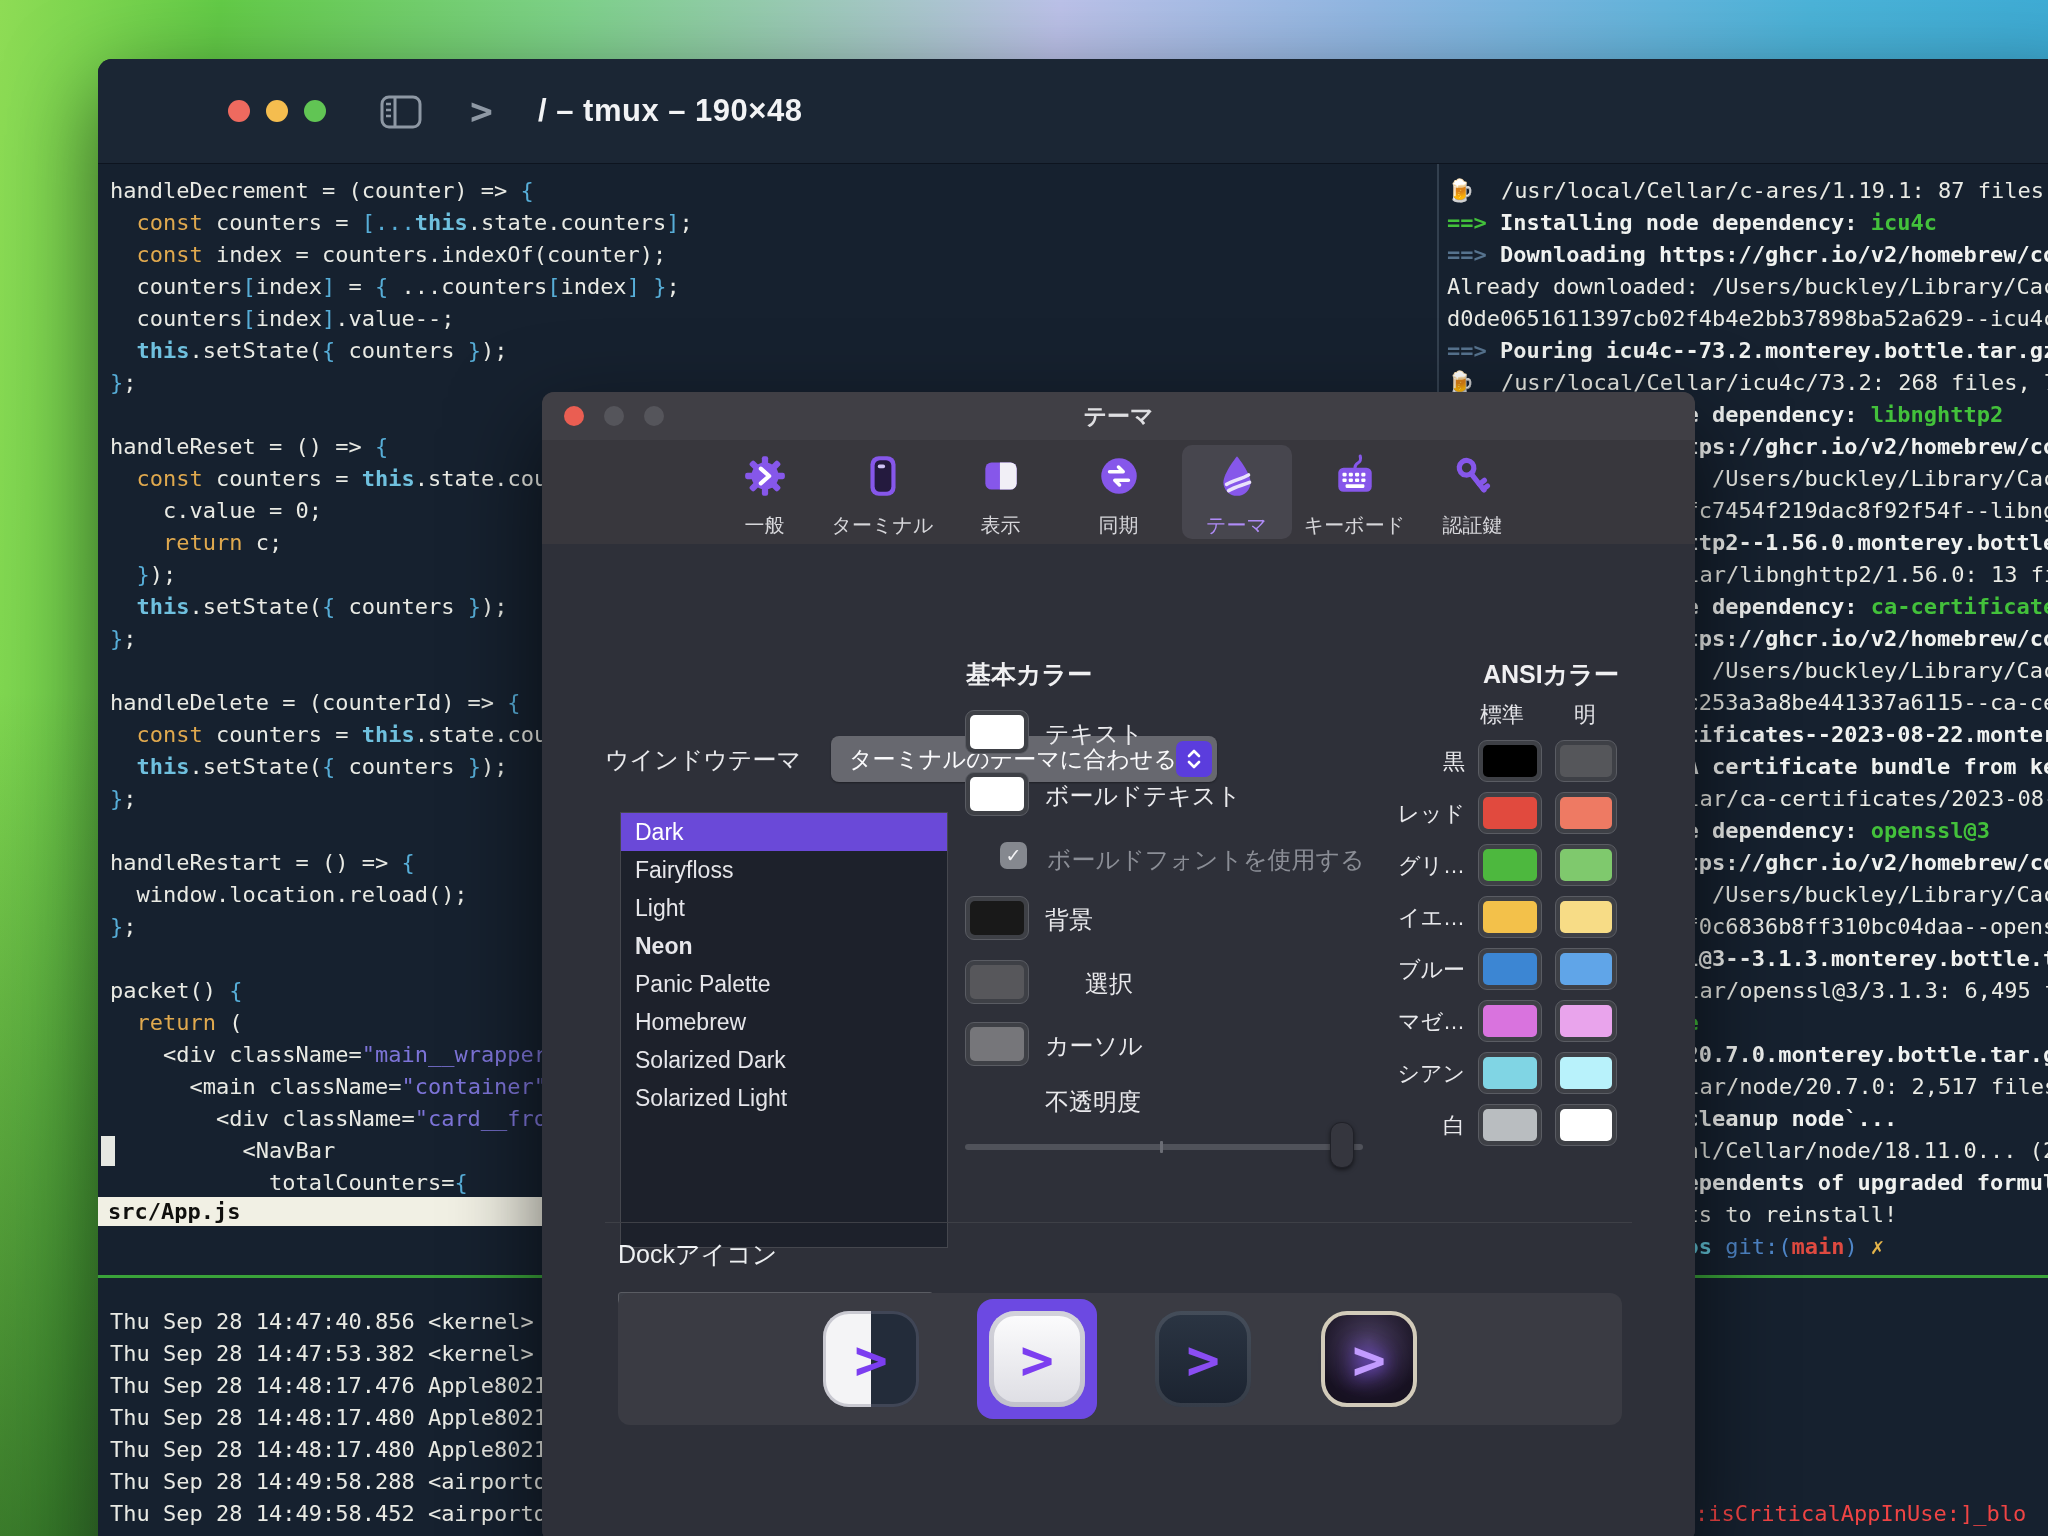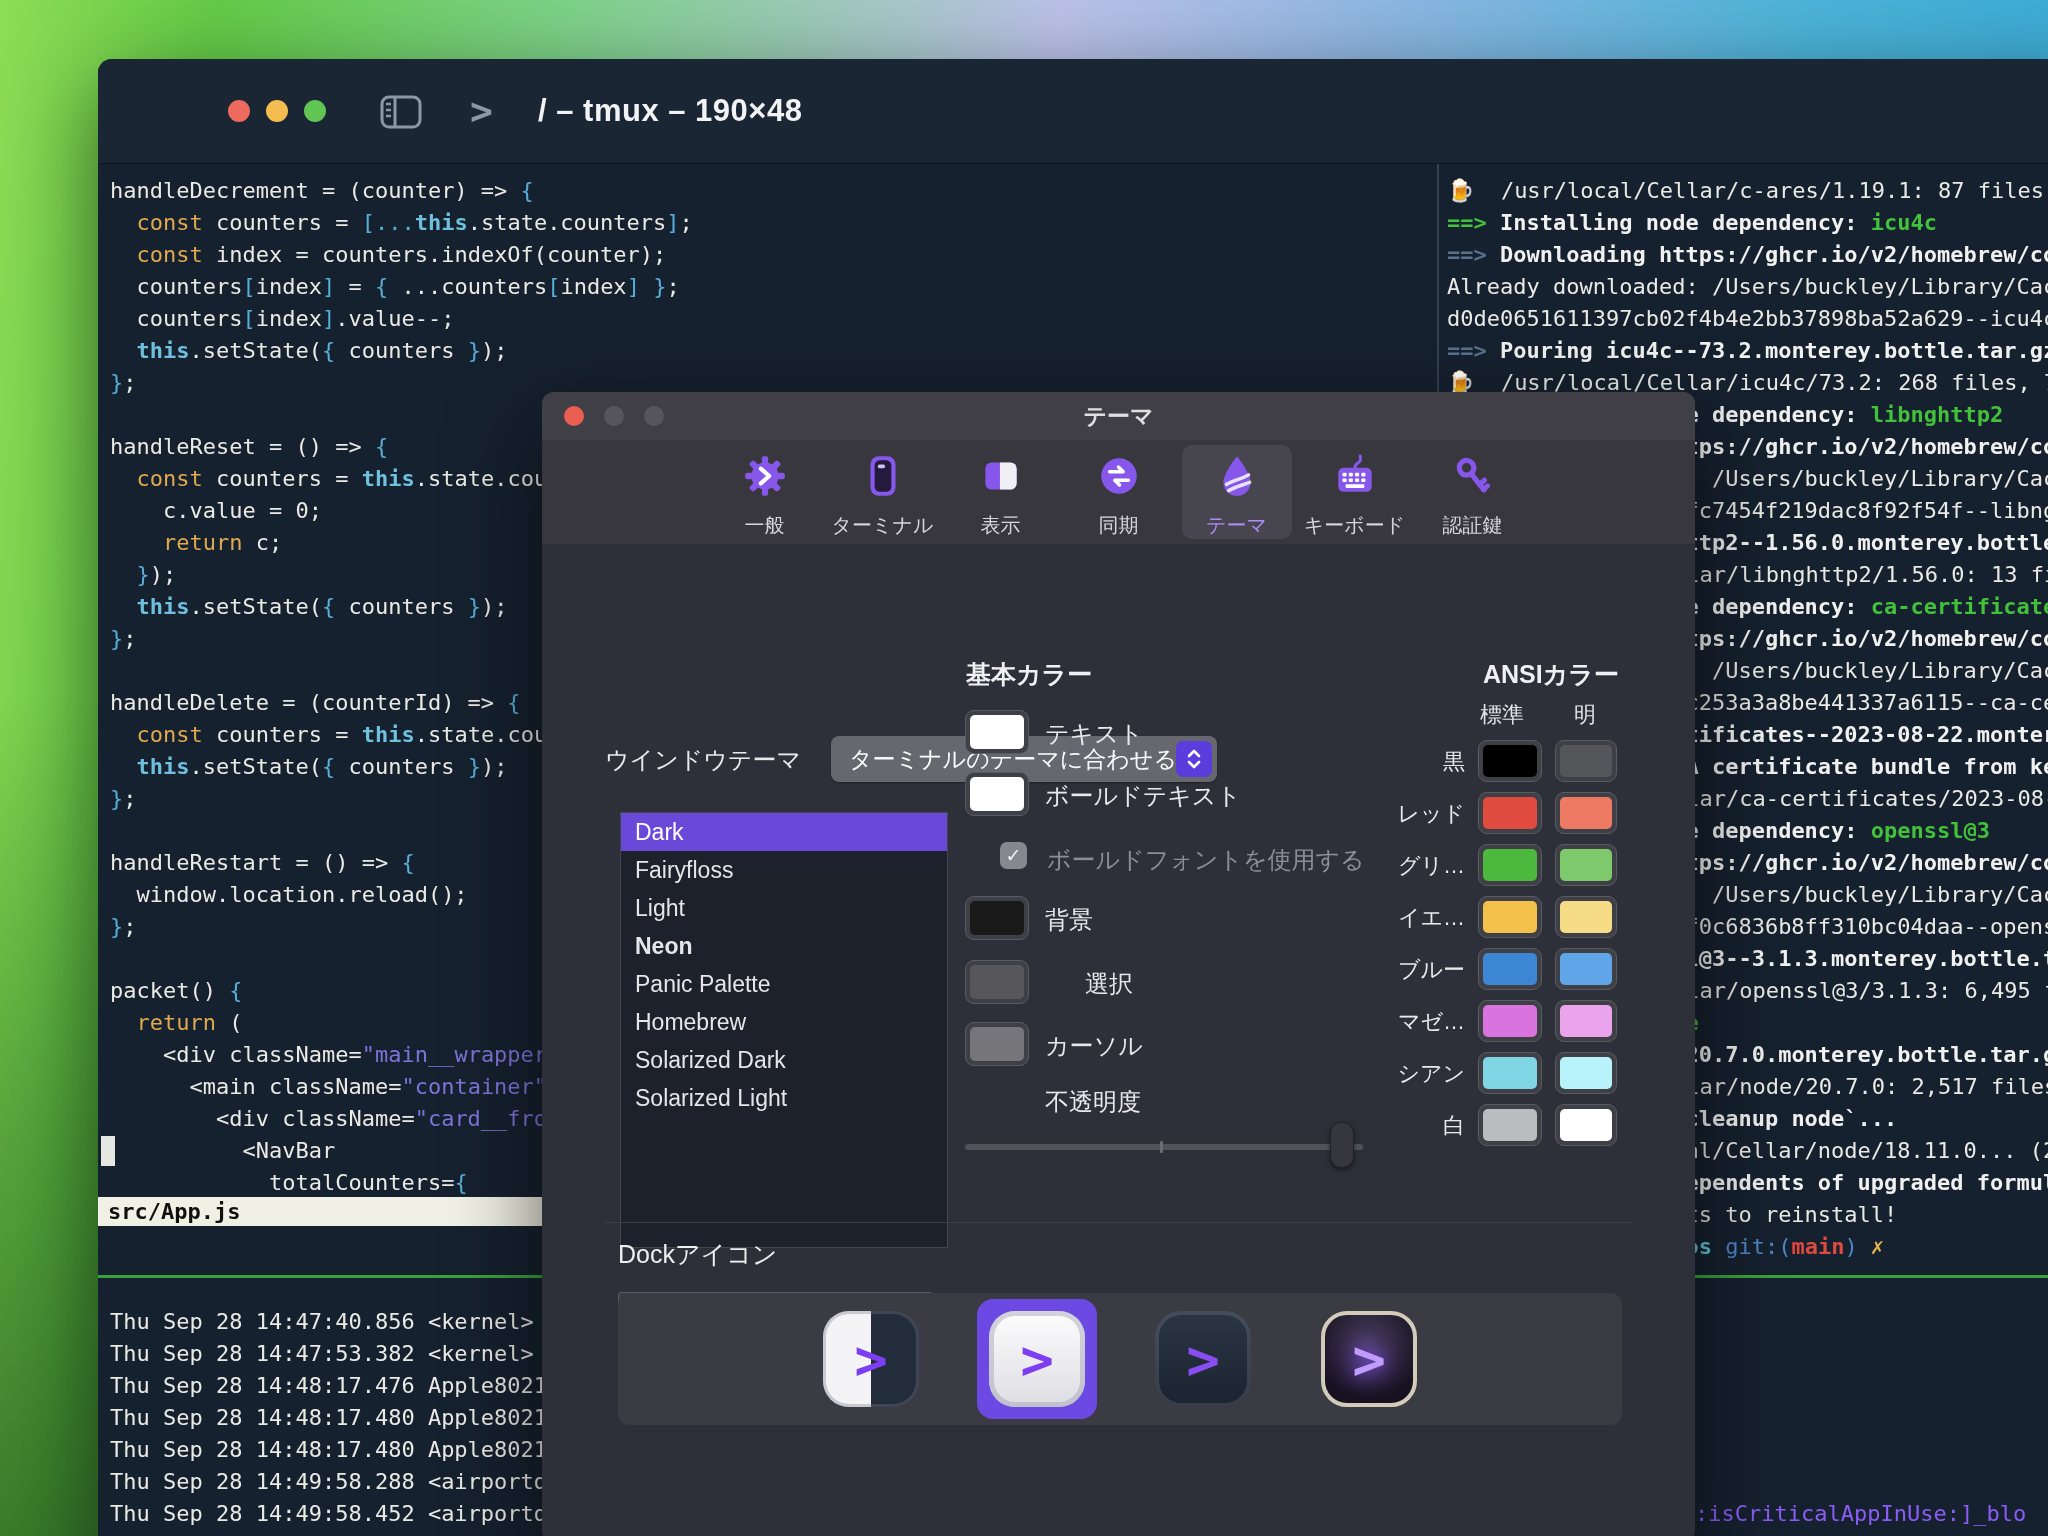--- a/index.html
+++ b/index.html
@@ -37,21 +37,21 @@
   .seg-gn{color:#43c13b;font-weight:bold}
   .seg-cy{color:#64c8dc;font-weight:bold}
   .seg-bl{color:#4f86c8}
   .seg-rd{color:#df4a40;font-weight:bold}
   .seg-yl{color:#e4b44a}
   .cursor-block{position:absolute;left:3px;top:972px;width:14px;height:30px;background:#e6e8e2;}
   .status-bar{position:absolute;left:0;top:1033px;width:1341px;height:29px;background:#f1f0e4;
     color:#10100e;font-weight:bold;line-height:29px;padding-left:10px;box-sizing:border-box;}
   .v-border{position:absolute;left:1339px;top:0;width:2px;height:1111px;background:#33404f;}
   .pane-divider{position:absolute;left:0;top:1111px;right:0;height:3px;background:#3aa33a;}
-  .br-fragment{position:absolute;left:1597px;top:1335px;height:32px;line-height:30px;color:#8b5cf6;white-space:pre;}
+  .br-fragment{position:absolute;left:1597px;top:1335px;height:32px;line-height:30px;color:#ef4444;white-space:pre;}
 
   
   .dialog{position:absolute;left:542px;top:392px;width:1153px;height:1150px;border-radius:12px;
     background:#2e3039;box-shadow:0 34px 90px rgba(0,0,0,.6);overflow:hidden;z-index:10;}
   .dlg-titlebar{position:absolute;left:0;top:0;right:0;height:48px;background:#403f45;}
   .dlg-tl{position:absolute;top:14px;width:20px;height:20px;border-radius:50%;}
   .dlg-tl.r{left:22px;background:#ea5e52}.dlg-tl.d1{left:62px;background:#55555b}.dlg-tl.d2{left:102px;background:#55555b}
   .dlg-title{position:absolute;left:0;right:0;top:0;height:48px;line-height:48px;text-align:center;
     font-size:23px;font-weight:bold;color:#dedee1;}
   .tabbar{position:absolute;left:0;top:48px;right:0;height:104px;background:#38373d;border-bottom:1px solid #2b2a30;

